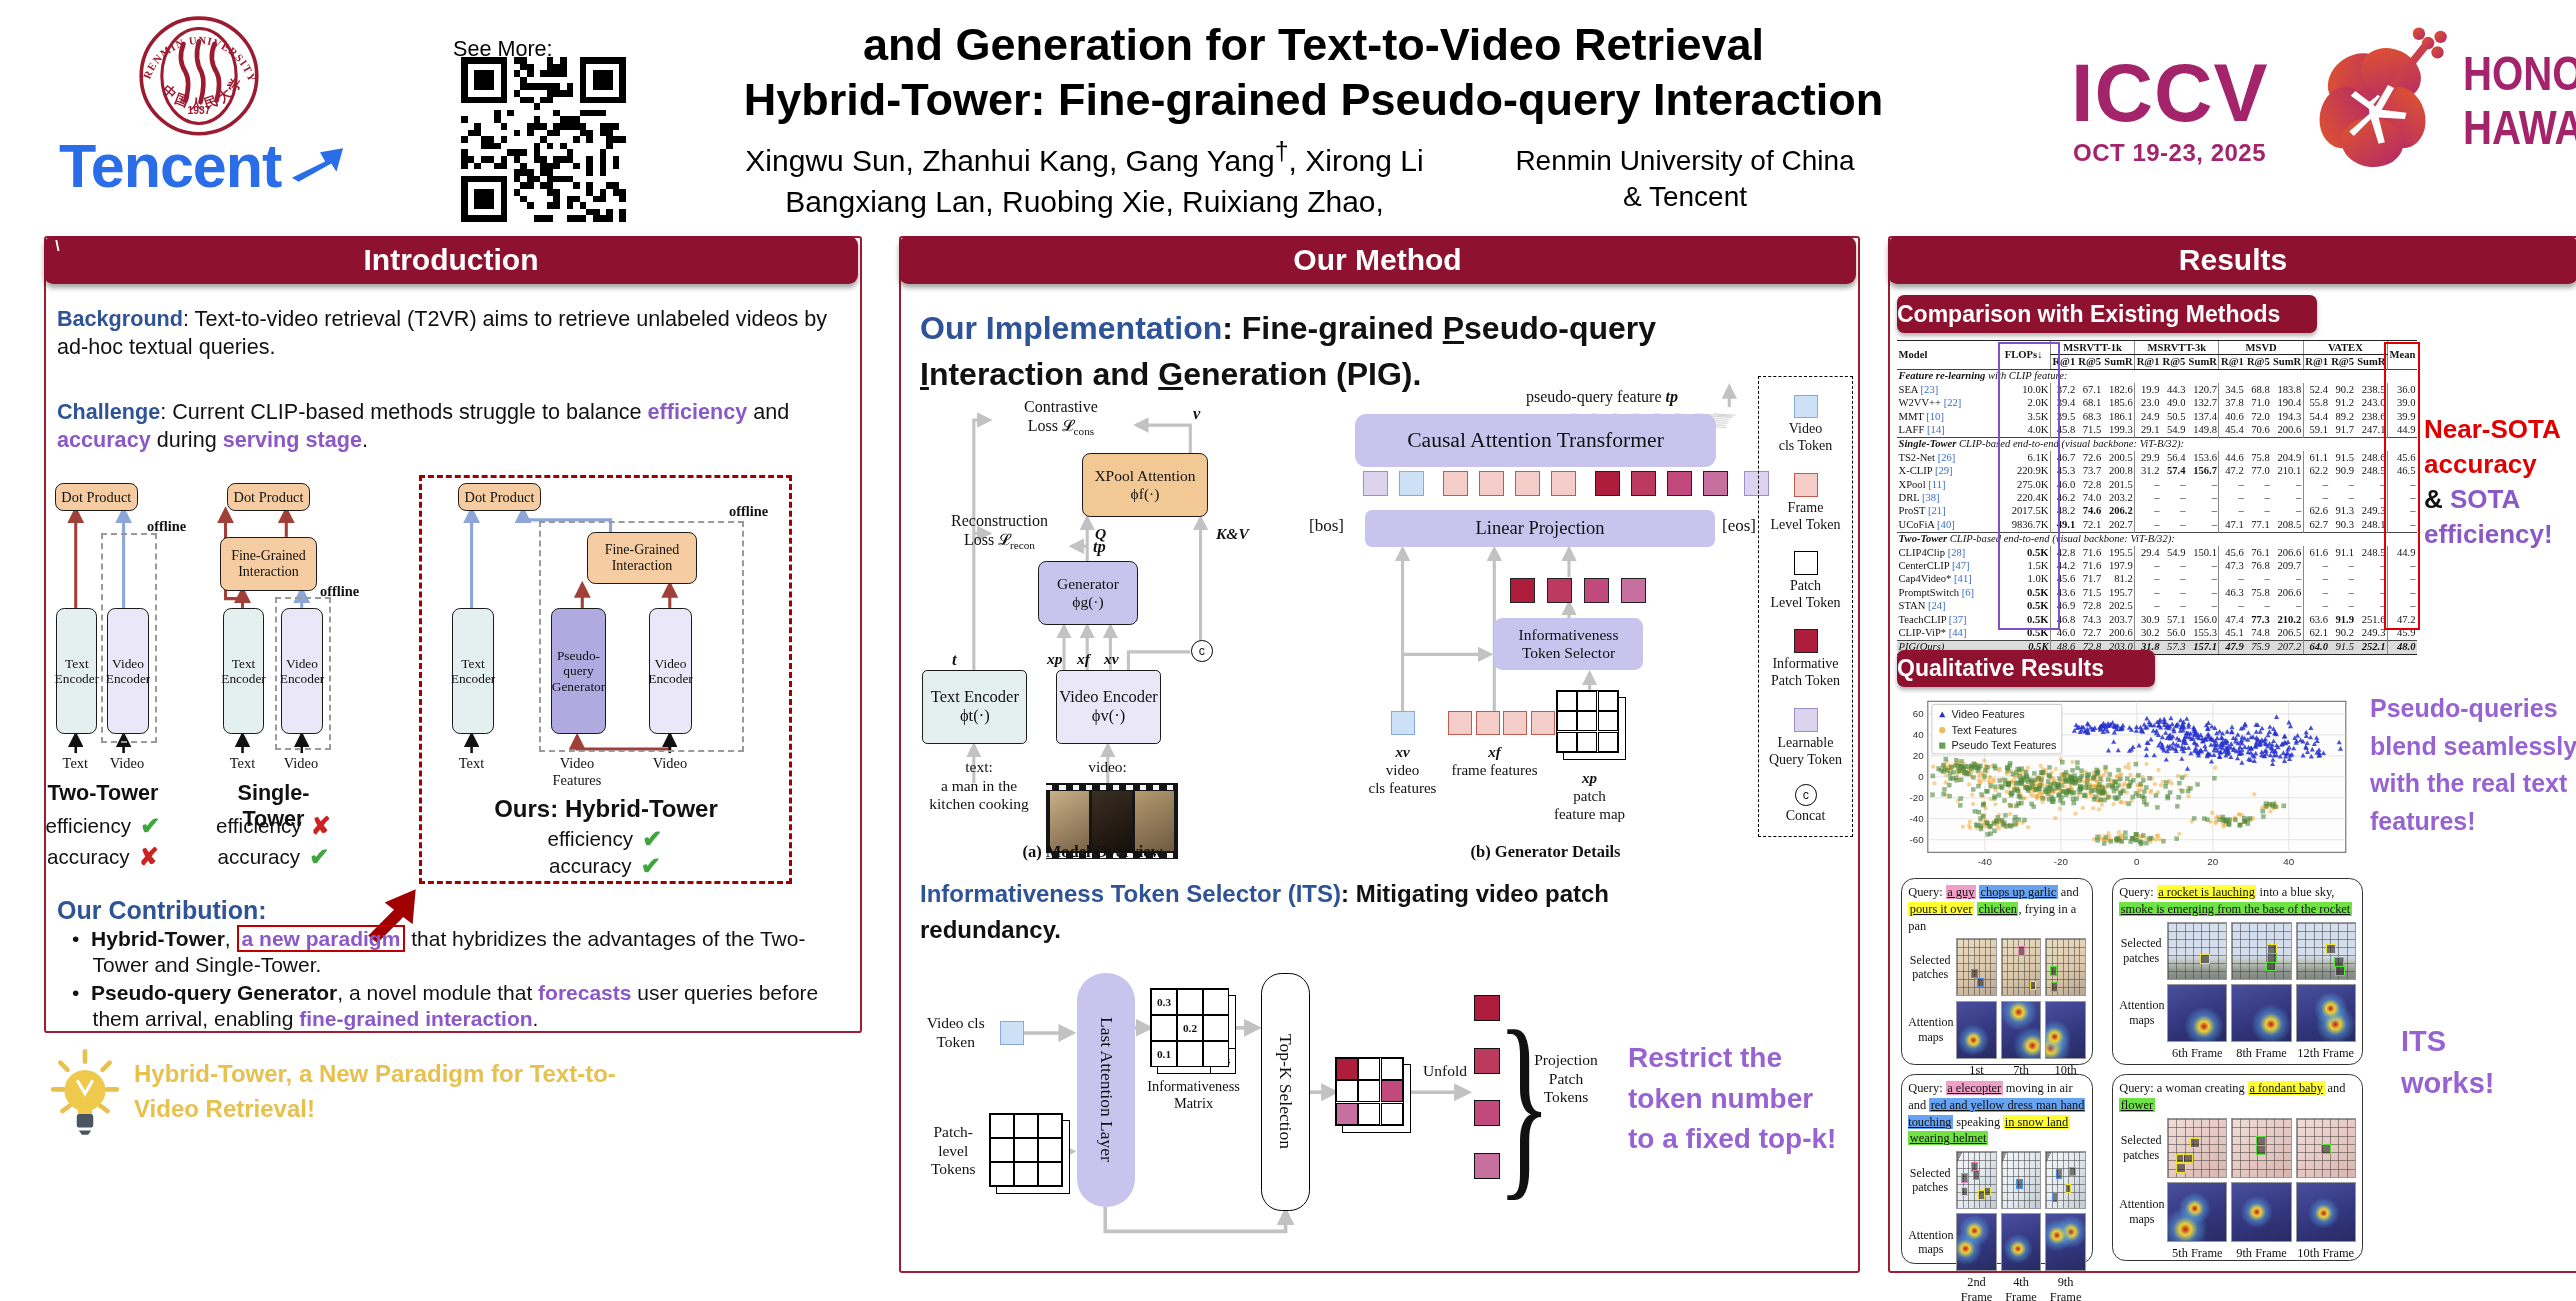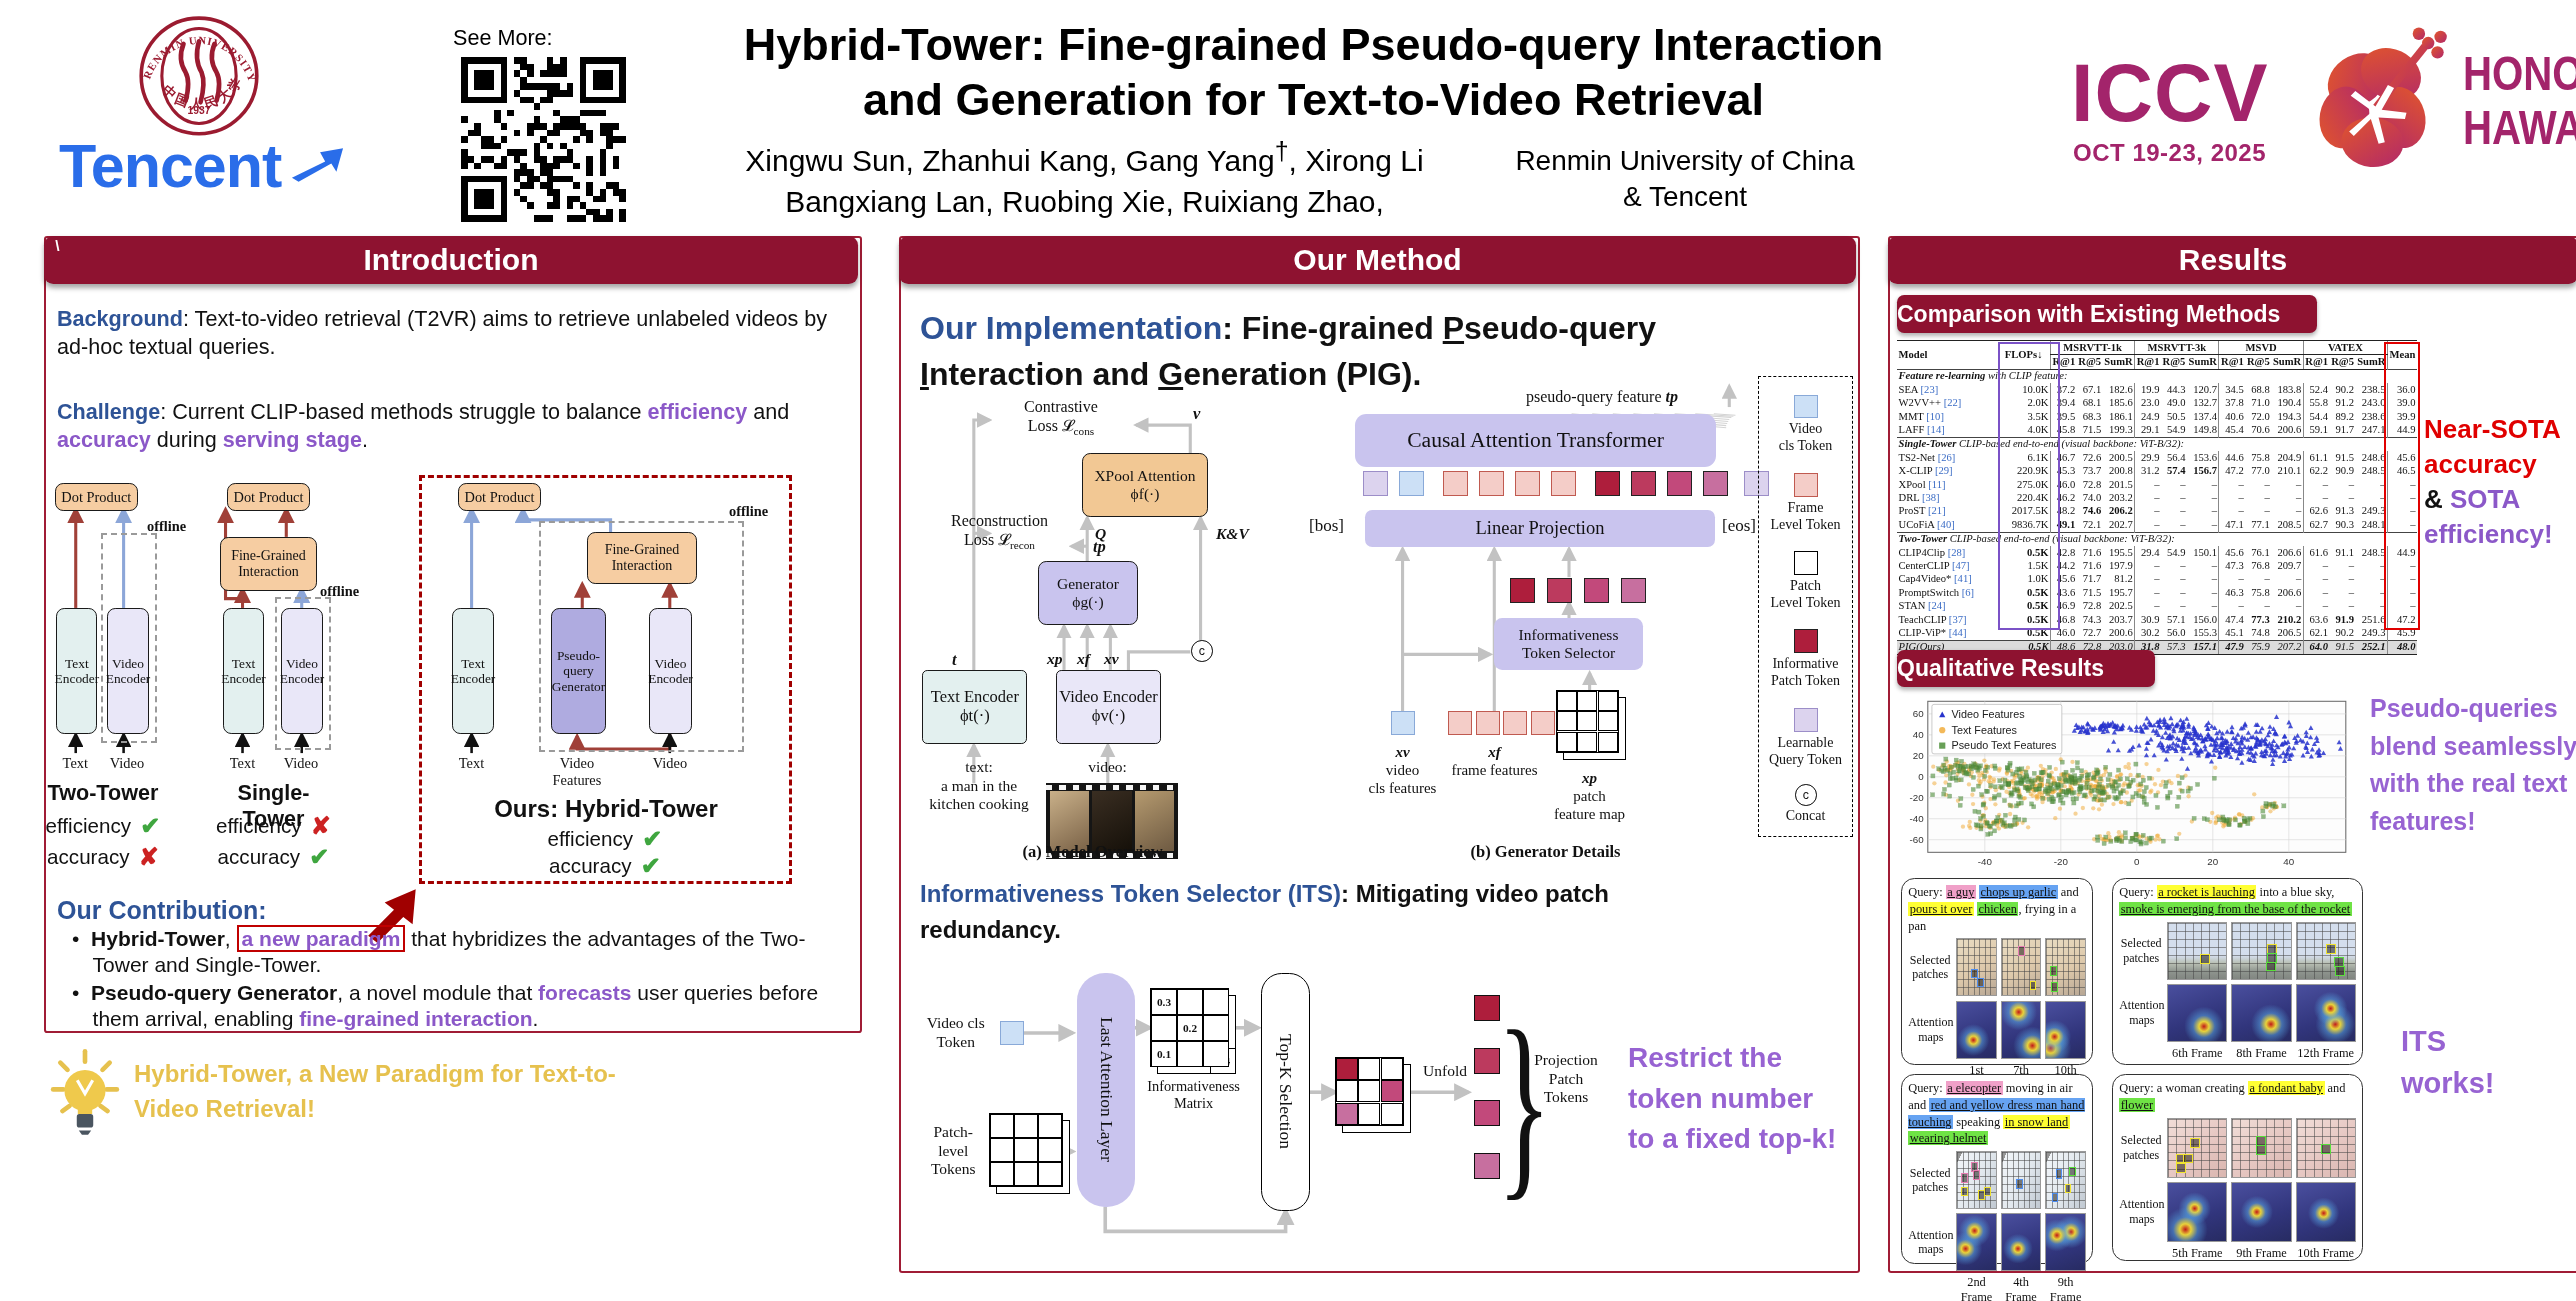--- a/index.html
+++ b/index.html
@@ -96,21 +96,21 @@
     <path d="M120,55 q-10,35 5,60 q8,20 -2,58"></path>
     <path d="M150,60 q-12,30 4,55 q10,18 0,55"></path>
   </g>
   <text x="120" y="196" text-anchor="middle" font-size="20" fill="#9B1B30" font-weight="bold">1937</text>
 </svg>
 <div class="abs tencent" style="left:59px;top:131px">Tencent</div>
 <svg class="abs" style="left:289px;top:142px" width="57" height="46" viewBox="0 0 110 90">
   <path d="M5,70 L70,38 L60,20 L105,12 L92,58 L82,42 L18,78 Z" fill="#2A6DE9"></path>
 </svg>
 
-<div class="abs seemore" style="left:453px;top:25px">See More:</div>
+<div class="abs seemore" style="left:453px;top:36px">See More:</div>
 <svg class="abs" id="qr" style="left:461px;top:57px" width="165" height="165" viewBox="0 0 25 25" shape-rendering="crispEdges">
     <rect x="0" y="0" width="25" height="25" fill="#fff"></rect>
     <rect x="8" y="0" width="1" height="1" fill="#000"></rect>
     <rect x="9" y="0" width="1" height="1" fill="#000"></rect>
     <rect x="13" y="0" width="1" height="1" fill="#000"></rect>
     <rect x="15" y="0" width="1" height="1" fill="#000"></rect>
     <rect x="9" y="1" width="1" height="1" fill="#000"></rect>
     <rect x="10" y="1" width="1" height="1" fill="#000"></rect>
     <rect x="13" y="1" width="1" height="1" fill="#000"></rect>
     <rect x="14" y="1" width="1" height="1" fill="#000"></rect>
@@ -285,22 +285,22 @@
     <rect x="2" y="2" width="3" height="3" fill="#000"></rect>
     <rect x="18" y="0" width="7" height="7" fill="#000"></rect>
     <rect x="19" y="1" width="5" height="5" fill="#fff"></rect>
     <rect x="20" y="2" width="3" height="3" fill="#000"></rect>
     <rect x="0" y="18" width="7" height="7" fill="#000"></rect>
     <rect x="1" y="19" width="5" height="5" fill="#fff"></rect>
     <rect x="2" y="20" width="3" height="3" fill="#000"></rect>
   </svg>
 
 <div class="abs title" style="left:685px;top:18px;width:1257px">
+  <div>and Generation for Text-to-Video Retrieval</div>
   <div>Hybrid-Tower: Fine-grained Pseudo-query Interaction</div>
-  <div>and Generation for Text-to-Video Retrieval</div>
 </div>
 <div class="abs authors" style="left:685px;top:135px;width:799px">
   <div><span>Xingwu Sun, Zhanhui Kang, Gang Yang</span><sup>†</sup><span>, Xirong Li</span></div>
   <div>Bangxiang Lan, Ruobing Xie, Ruixiang Zhao,</div>
 </div>
 <div class="abs affil" style="left:1489px;top:143px;width:392px"><span>Renmin University of China</span><br><span>&amp; Tencent</span></div>
 
 <div class="abs" style="left:2071px;top:20.6px;width:510px;height:170px">
   <div class="abs iccv-name" style="left:0;top:36px">ICCV</div>
   <div class="abs iccv-dates" style="left:2.1px;top:118px">OCT 19-23, 2025</div>

